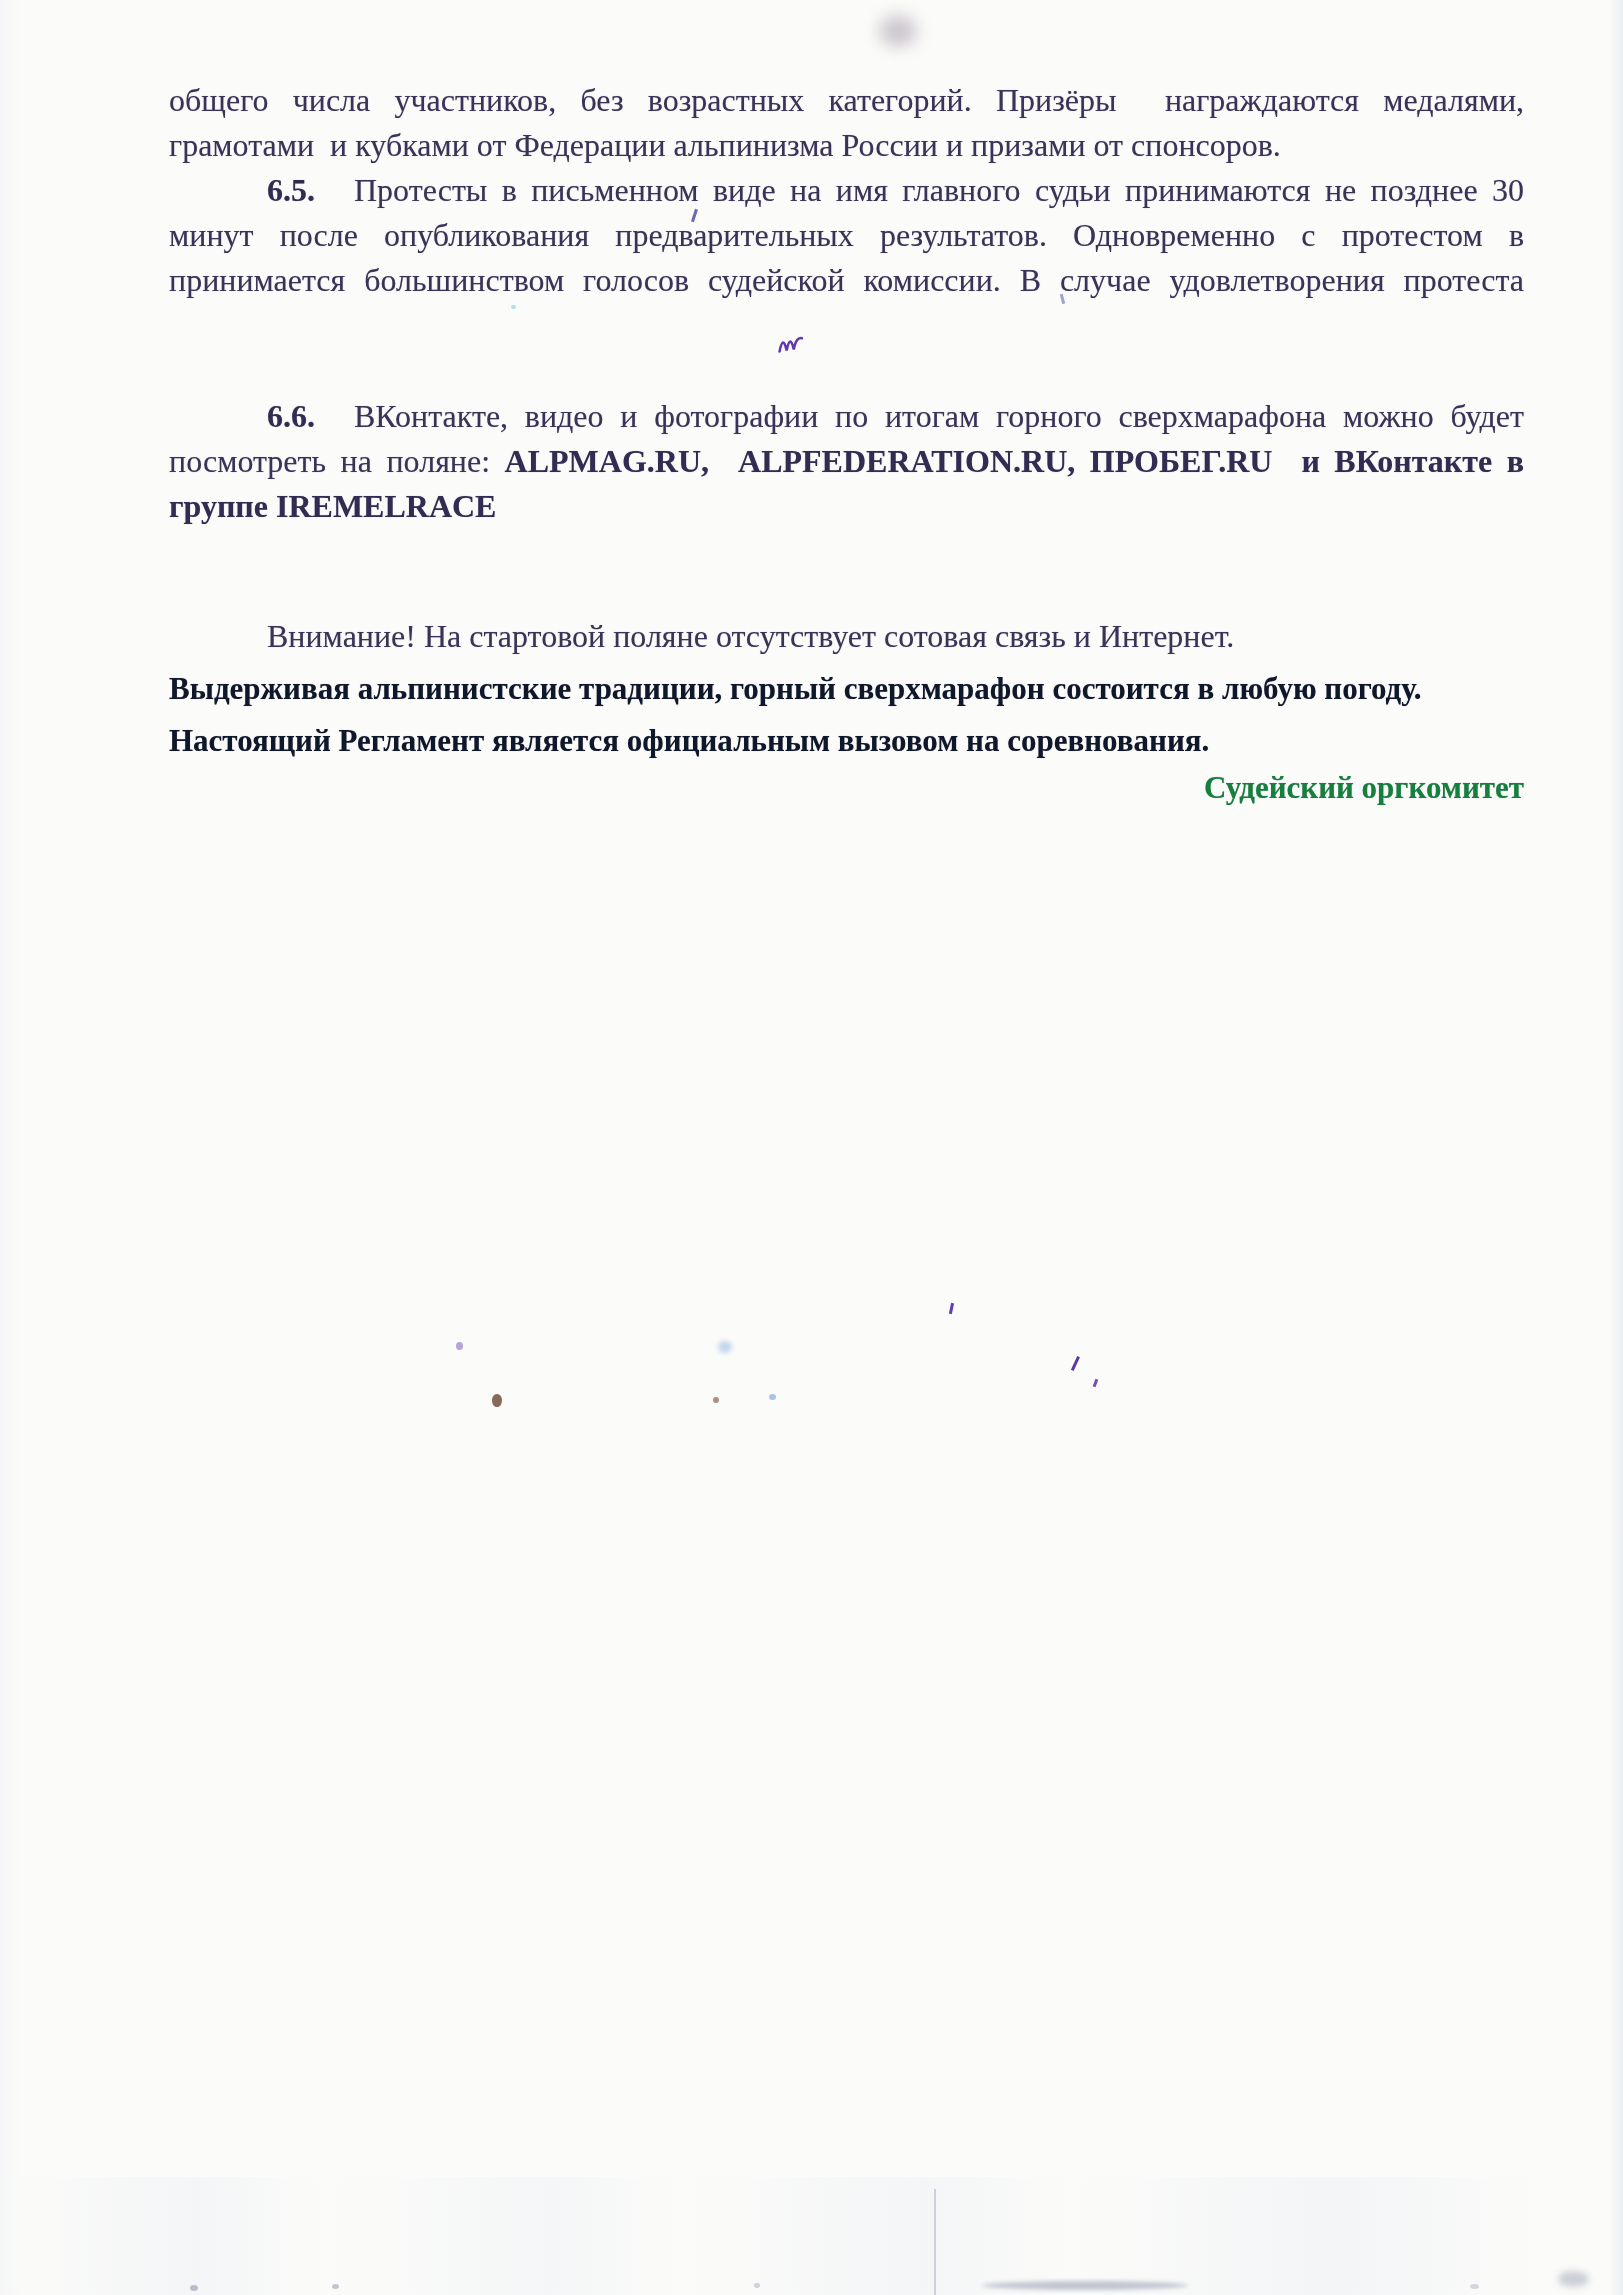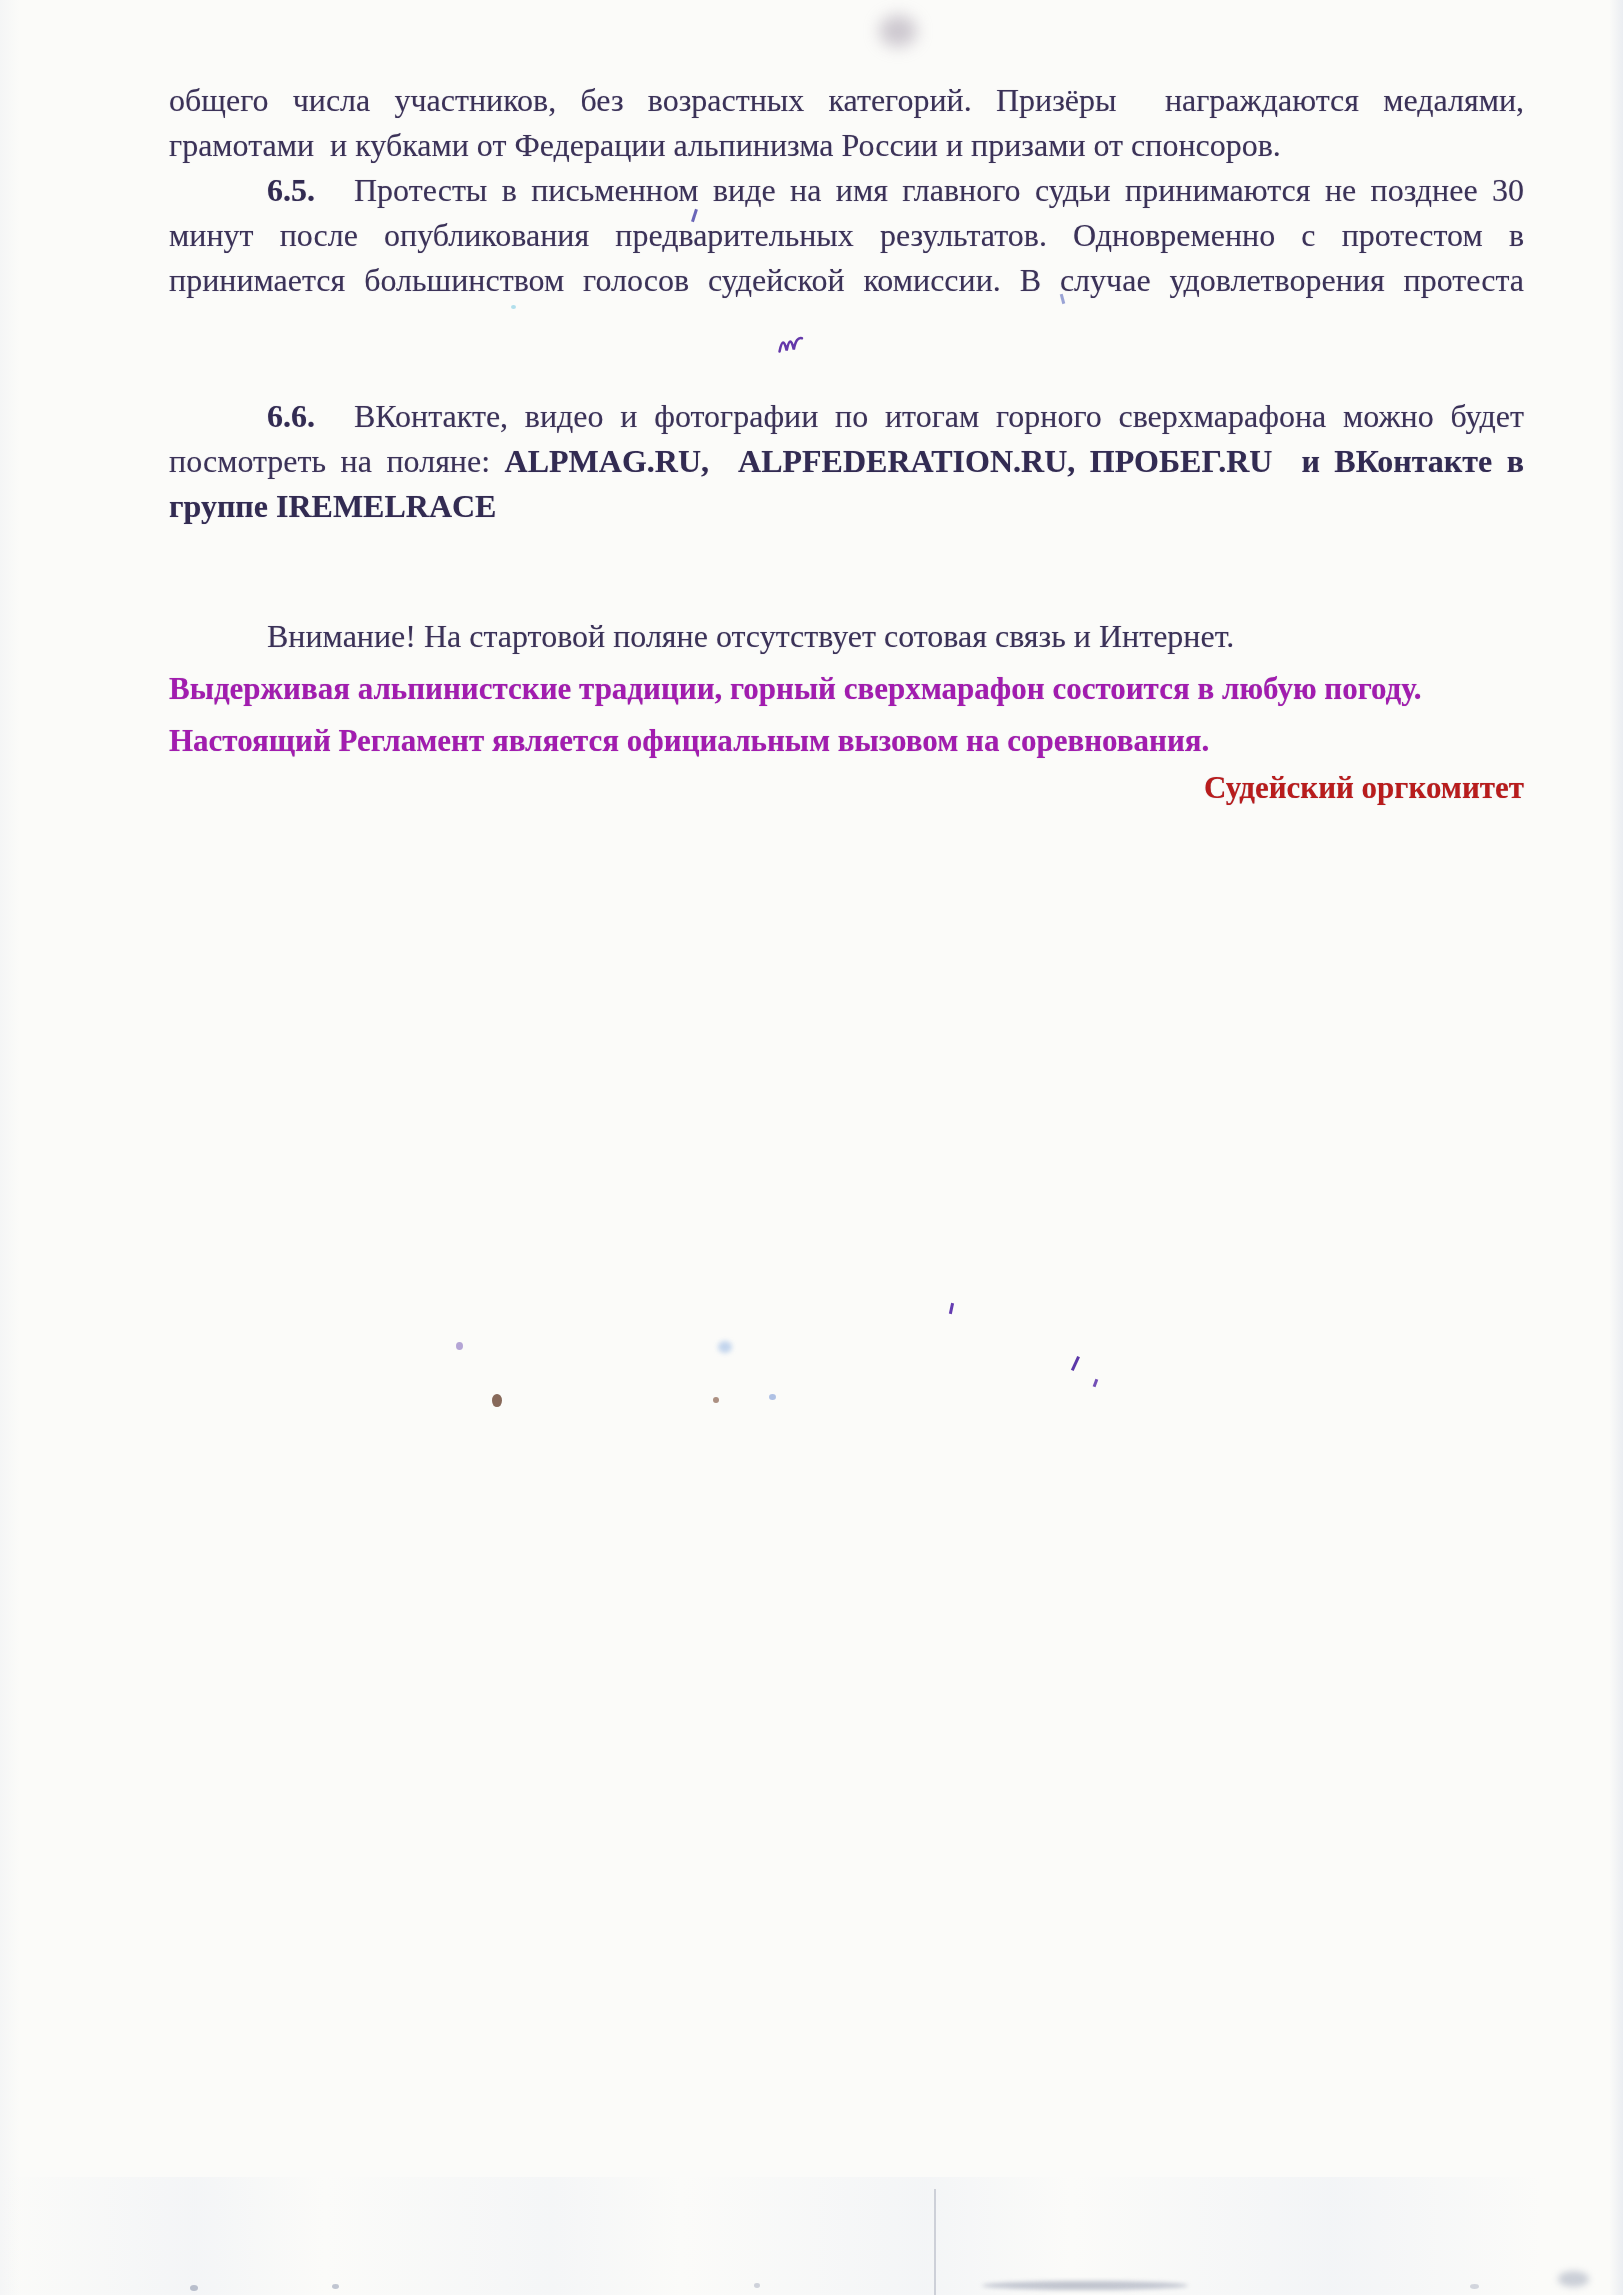--- a/index.html
+++ b/index.html
@@ -55,27 +55,27 @@
   }
   .line.indent { padding-left: 98px; }
   .num { font-weight: bold; margin-right: 39px; color: #322b52; }
   .b { font-weight: bold; color: #322b52; }
 
   .notice .line { text-align-last: left; }
 
   .bold-par .line {
     font-weight: bold;
     font-size: 31px;
-    color: #a21caf;
+    color: #0f172a;
     text-align-last: left;
   }
   .sig .line {
     font-weight: bold;
     font-size: 31px;
-    color: #b91c1c;
+    color: #15803d;
     text-align-last: right;
   }
 
   .artifact { position: absolute; pointer-events: none; }
 </style>
 </head>
 <body>
 
 <div class="page">
 

